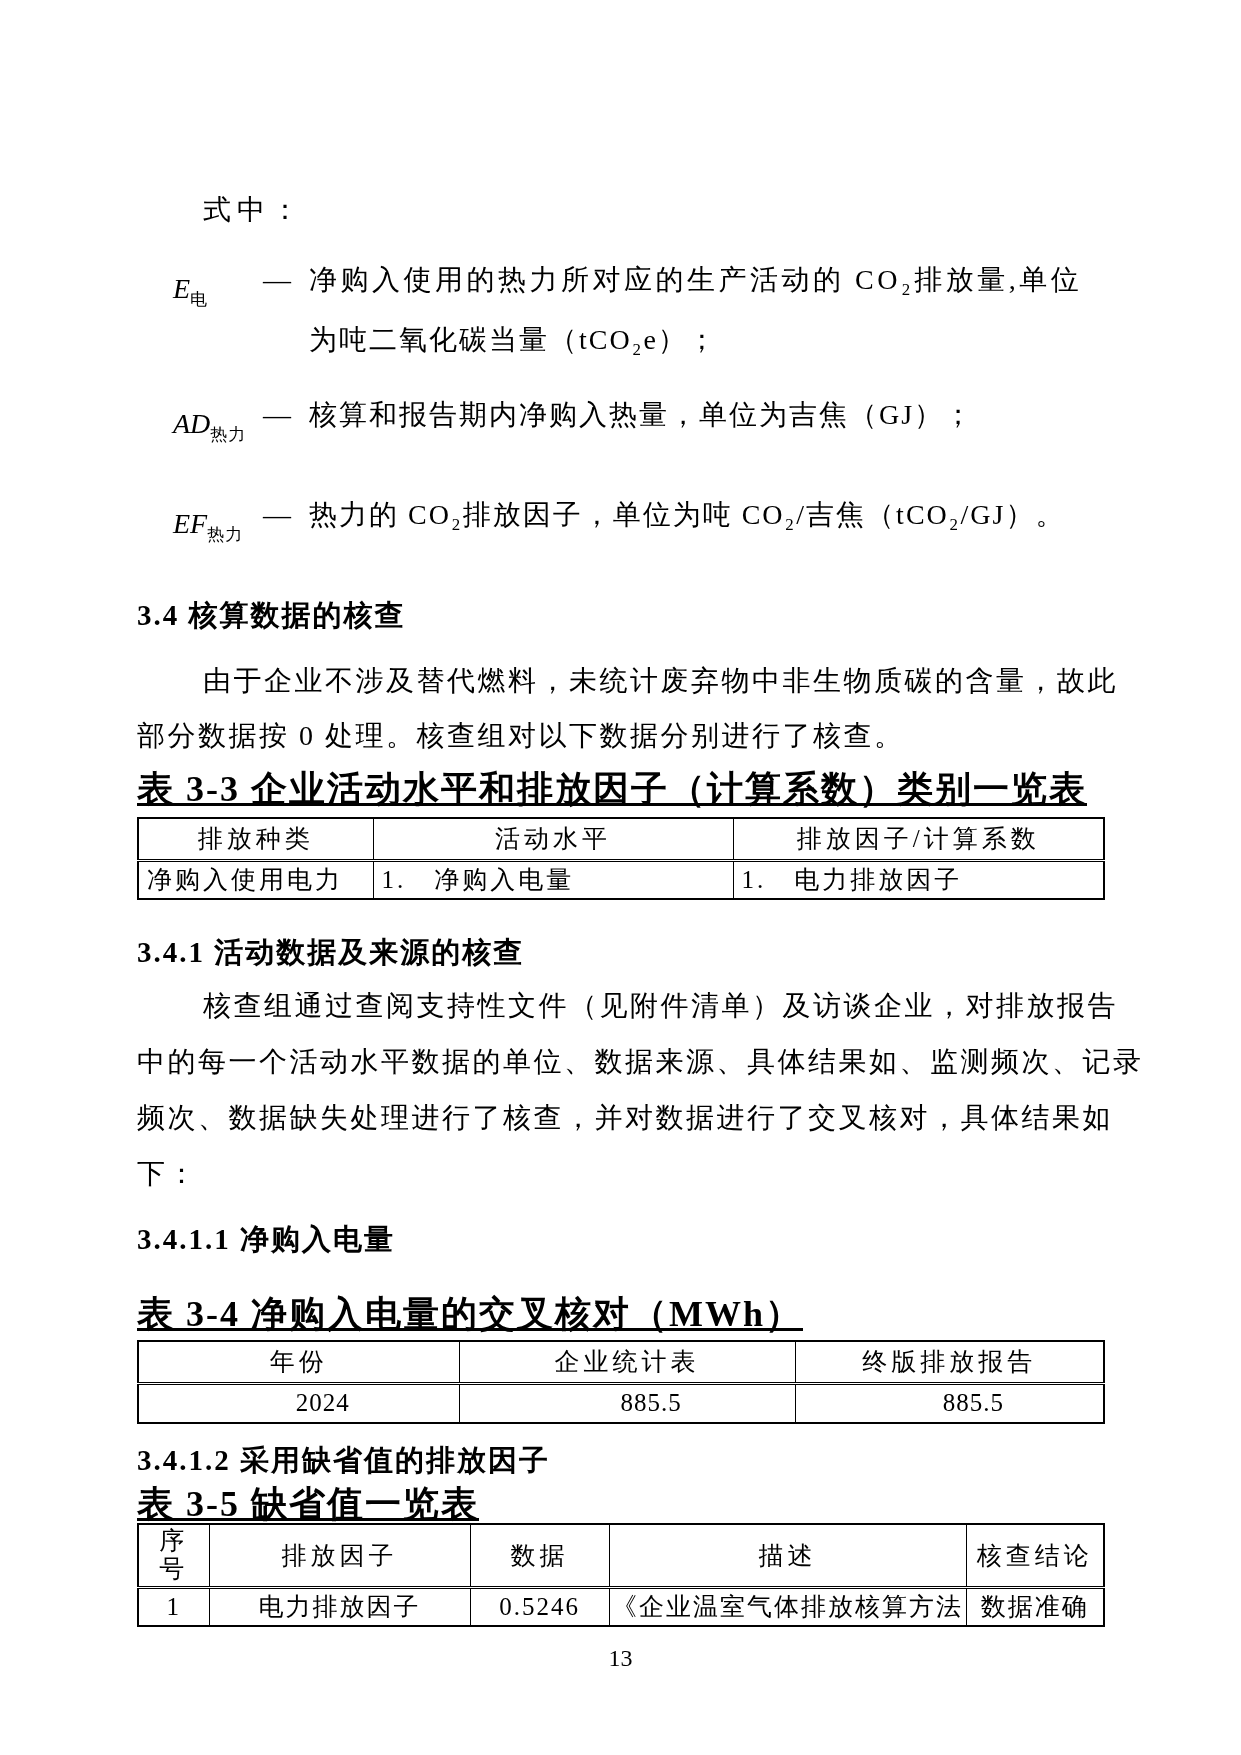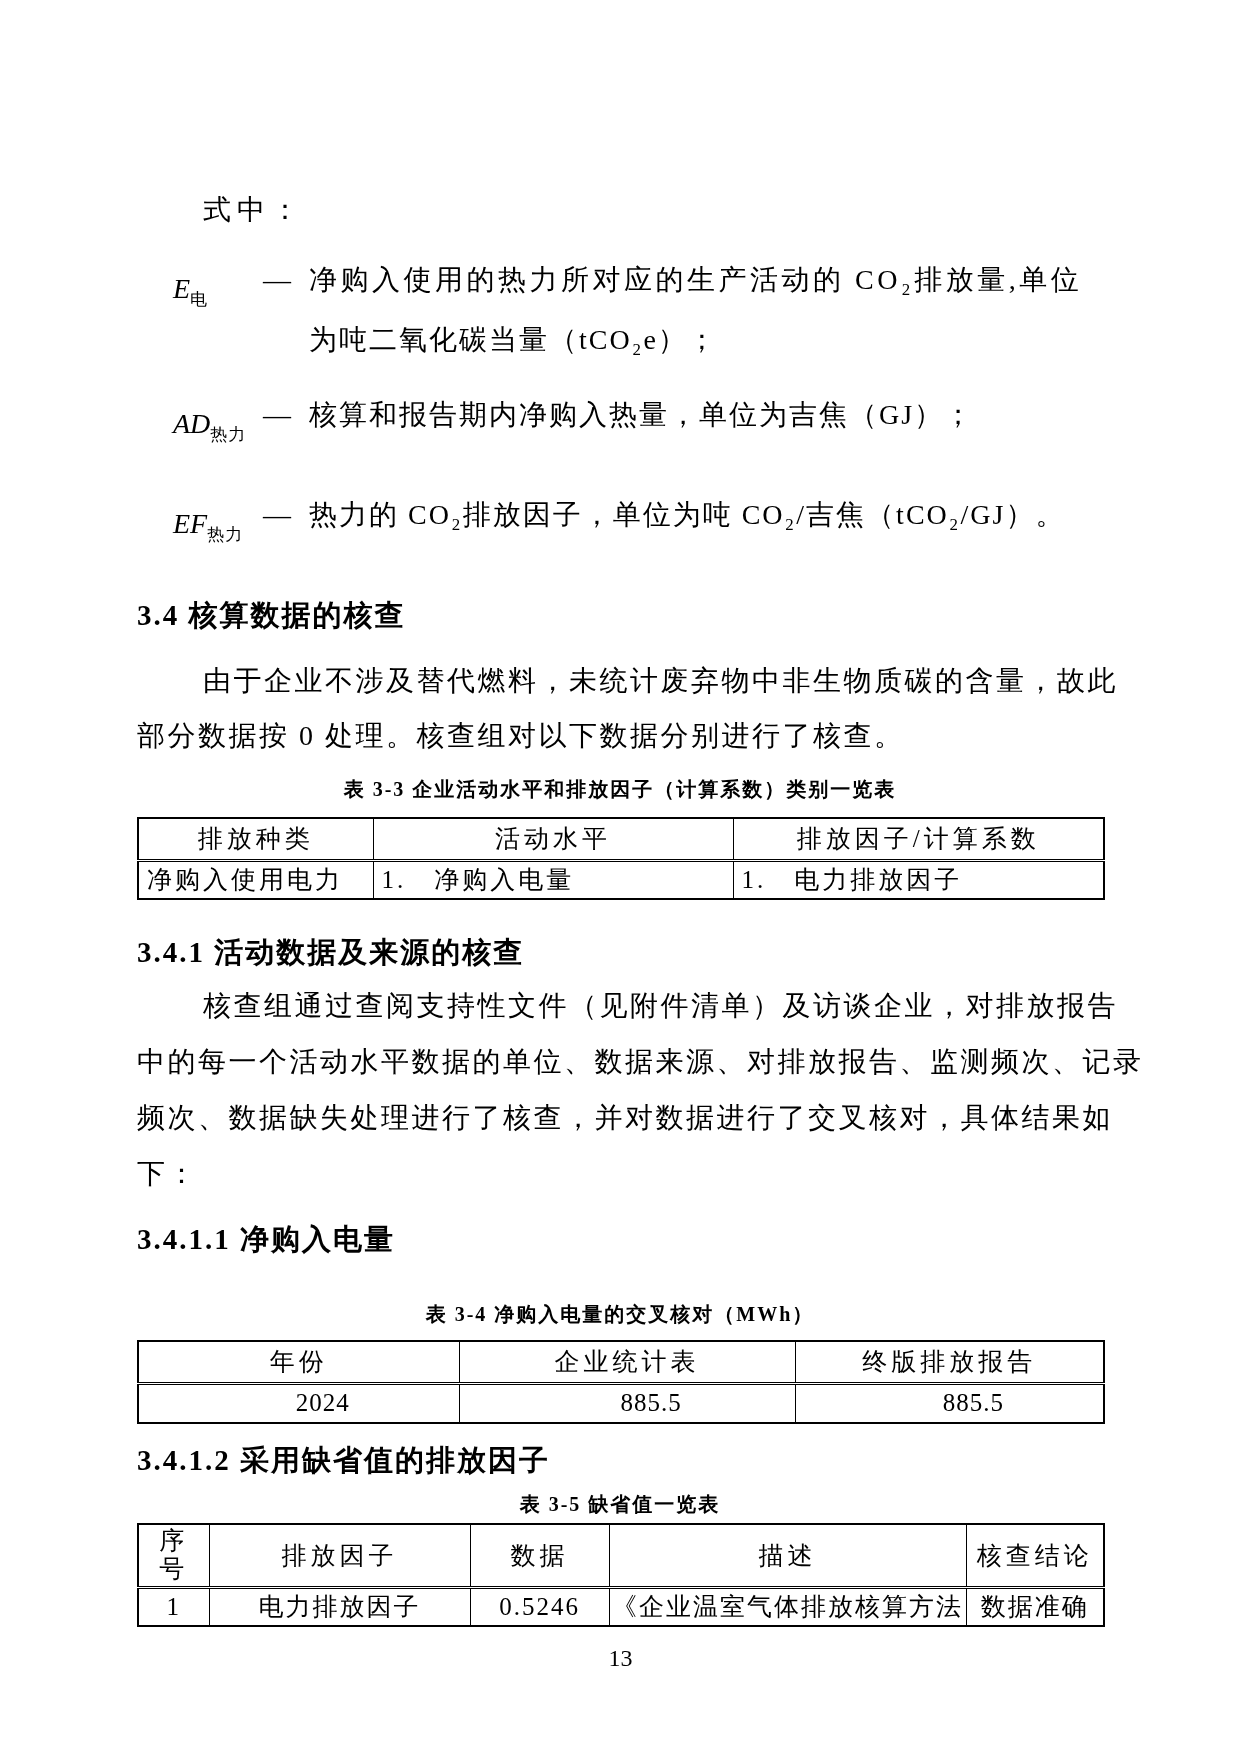--- a/index.html
+++ b/index.html
@@ -36,21 +36,21 @@
 
   
   .para { font-size:28px; }
   .para .line { line-height:55px; letter-spacing:2.5px; white-space:nowrap; }
   .p34  { margin-top:16px; }
   .p341 { margin-top:4px; }
   .p341 .line { line-height:56px; }
   .indent { padding-left:66px; }
 
   
-  .caption { font-weight:bold; font-size:20px; text-align:center; letter-spacing:2px; }
+  .caption { font-weight:bold; font-size:36px; text-align:left; letter-spacing:2px;text-decoration:underline; }
   .cap33 { margin-top:6px;  line-height:40px; }
   .cap34 { margin-top:33px; line-height:40px; }
   .cap35 { margin-top:3px;  line-height:38px; }
 
   
   table { border-collapse:collapse; width:966px; table-layout:fixed; }
   .t33 { margin-top:8px; }
   .t34 { margin-top:6px; }
   .t35 { margin-top:0; }
   table, th, td { border:1.6px solid #000;margin-top:24px; }
@@ -127,21 +127,21 @@
           <td>1.　净购入电量</td>
           <td>1.　电力排放因子</td>
         </tr>
       </tbody>
     </table>
 
     <div class="heading h341">3.4.1 活动数据及来源的核查</div>
 
     <div class="para p341">
       <div class="line indent">核查组通过查阅支持性文件（见附件清单）及访谈企业，对排放报告</div>
-      <div class="line">中的每一个活动水平数据的单位、数据来源、对排放报告、监测频次、记录</div>
+      <div class="line">中的每一个活动水平数据的单位、数据来源、具体结果如、监测频次、记录</div>
       <div class="line">频次、数据缺失处理进行了核查，并对数据进行了交叉核对，具体结果如</div>
       <div class="line">下：</div>
     </div>
 
     <div class="heading h3411">3.4.1.1 净购入电量</div>
 
     <div class="caption cap34">表 3-4 净购入电量的交叉核对（MWh）</div>
 
     <table class="t34">
       <colgroup>

